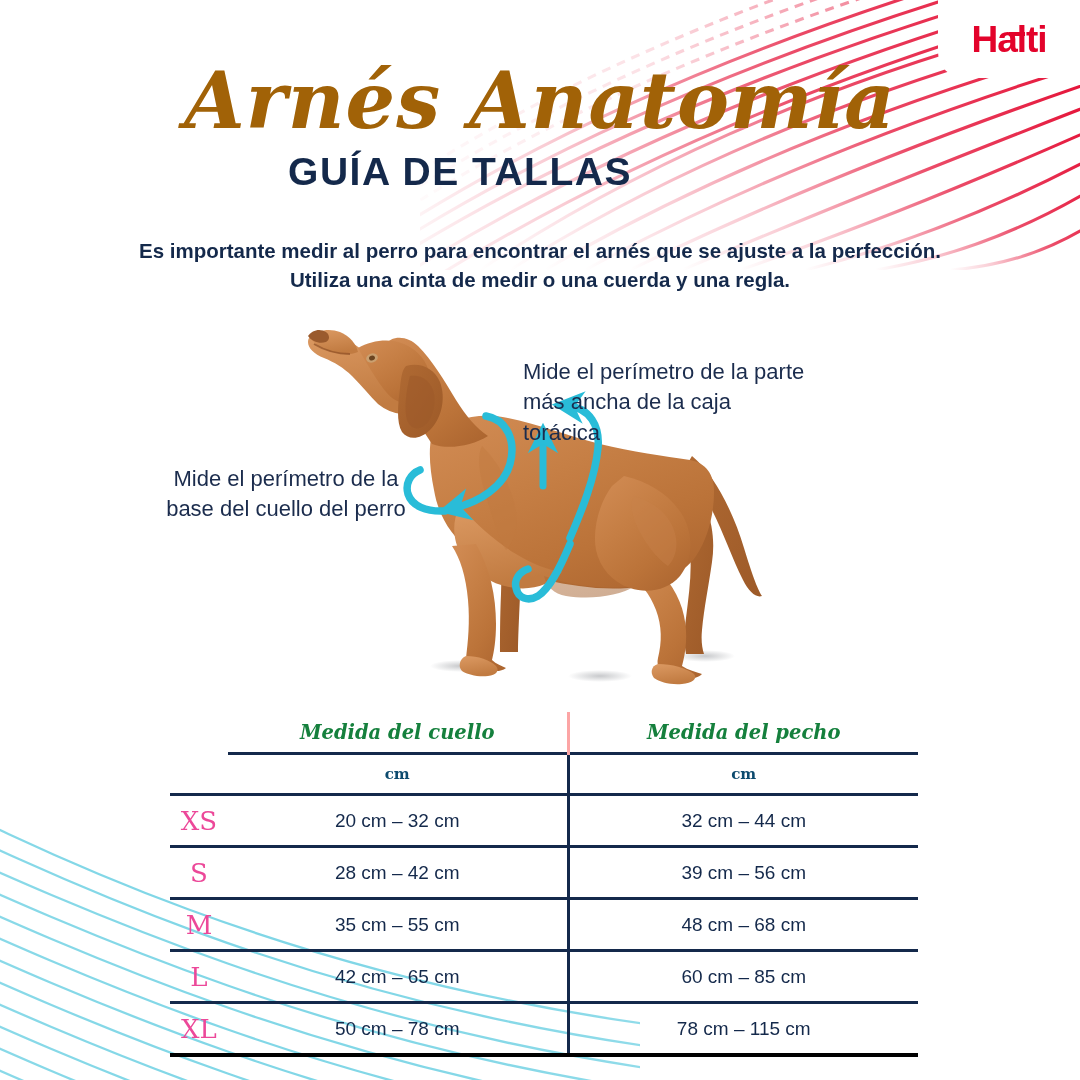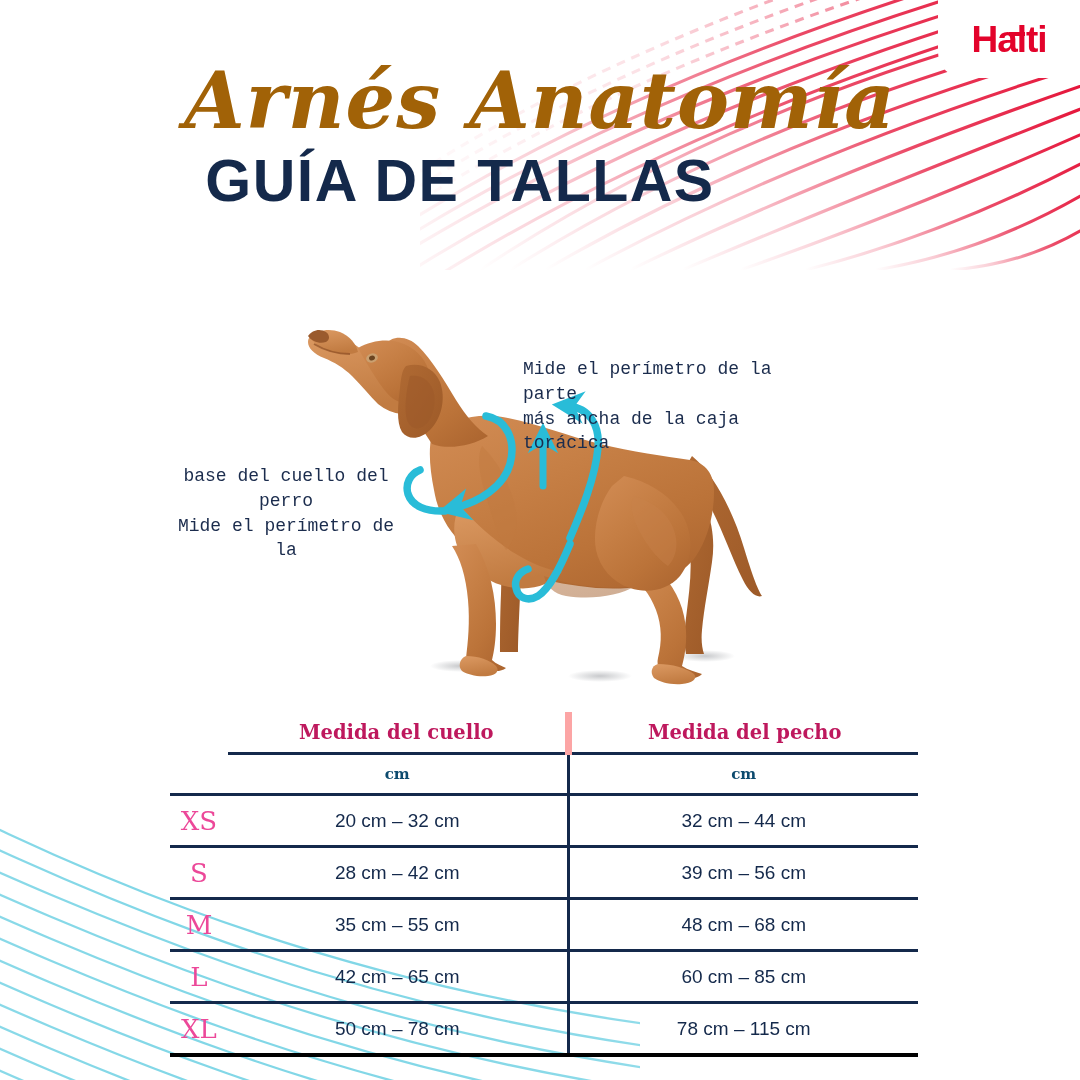--- a/index.html
+++ b/index.html
@@ -84,21 +84,21 @@
   }
   #title-main {
     position: absolute;
     top: 152px;
     left: 0;
     width: 920px;
     text-align: center;
     color: #14294b;
     font-family: "Liberation Sans", sans-serif;
     font-weight: bold;
-    font-size: 59px;
+    font-size: 39px;
     letter-spacing: 1.5px;
     line-height: 1;
     z-index: 5;
   }
   #subtitle {
     position: absolute;
     top: 236px;
     left: 50%;
     transform: translateX(-50%);
     width: 900px;
@@ -108,22 +108,22 @@
     font-weight: bold;
     font-size: 20.5px;
     line-height: 1.42;
     z-index: 5;
   }
 
   
   .annot {
     position: absolute;
     color: #1b2c4d;
-    font-family: Liberation Mono, monospace;
-    font-size: 18px;
+    font-family: Liberation Sans, sans-serif;
+    font-size: 22px;
     line-height: 1.38;
     z-index: 5;
   }
   #annot-chest {
     top: 357px;
     left: 523px;
     width: 290px;
     text-align: left;
   }
   #annot-neck {
@@ -168,28 +168,29 @@
     padding: 0;
     margin: 0;
   }
   .col-size  { width: 58px; }
   .col-neck  { width: 340px; }
   .col-chest { width: 350px; }
 
   
   .grp-head {
     height: 40px;
-    color: #be185d;
+    color: #15803d;
     font-family: "DejaVu Serif", serif;
     font-weight: bold;
     font-size: 19.5px;
     text-align: center;
     vertical-align: middle;
-  }
-  .grp-head.with-divider-left { border-left: 7px solid #fca5a5; }
+    font-style: italic;
+  }
+  .grp-head.with-divider-left { border-left: 3px solid #fca5a5; }
 
   
   .unit-head {
     height: 38px;
     color: #0c4a6e;
     font-family: "DejaVu Serif", serif;
     font-weight: bold;
     font-size: 15px;
     text-align: center;
     vertical-align: middle;
@@ -265,28 +266,32 @@
       <path d="M 530 330 Q 640 322 720 246"></path>
     </g>
   </svg>
 
   <div id="logo-box">
     <span id="logo-text"><span>Halti</span><span class="crossbar"></span></span>
   </div>
 
   <div id="title-script">Arnés Anatomía</div>
   <div id="title-main">GUÍA DE TALLAS</div>
+  <div id="subtitle">
+    <div>Es importante medir al perro para encontrar el arnés que se ajuste a la perfección.</div>
+    <div>Utiliza una cinta de medir o una cuerda y una regla.</div>
+  </div>
 
   <div class="annot" id="annot-chest">
     <div>Mide el perímetro de la parte</div>
     <div>más ancha de la caja torácica</div>
   </div>
   <div class="annot" id="annot-neck">
+    <div>Mide el perímetro de la</div>
     <div>base del cuello del perro</div>
-    <div>Mide el perímetro de la</div>
   </div>
 
   <div id="dog-wrap">
     <svg id="dog-svg" width="480" height="400" viewBox="0 0 480 400">
       <defs>
         <linearGradient id="furMain" x1="0.15" y1="0" x2="0.85" y2="1">
           <stop offset="0%" stop-color="#d08a52"></stop>
           <stop offset="35%" stop-color="#c67f45"></stop>
           <stop offset="70%" stop-color="#bb7339"></stop>
           <stop offset="100%" stop-color="#ad6630"></stop>

